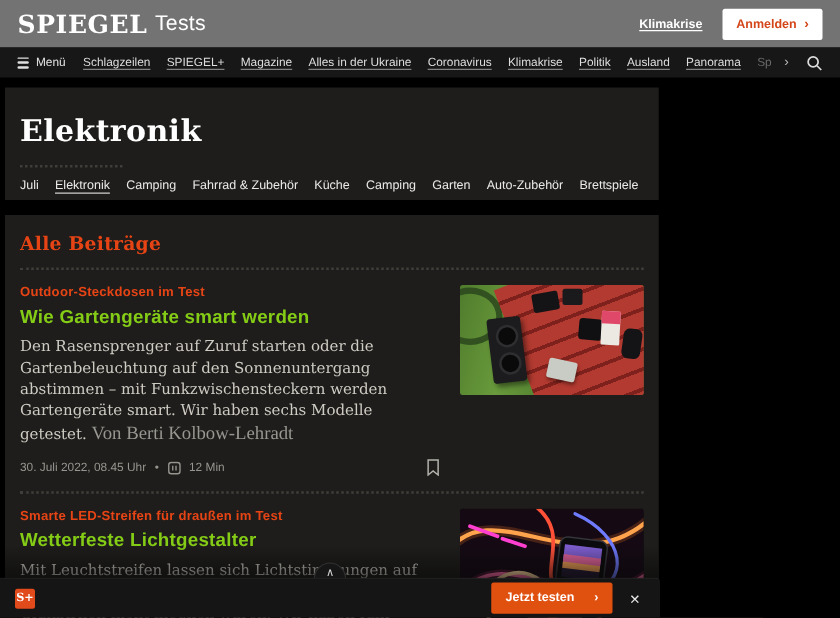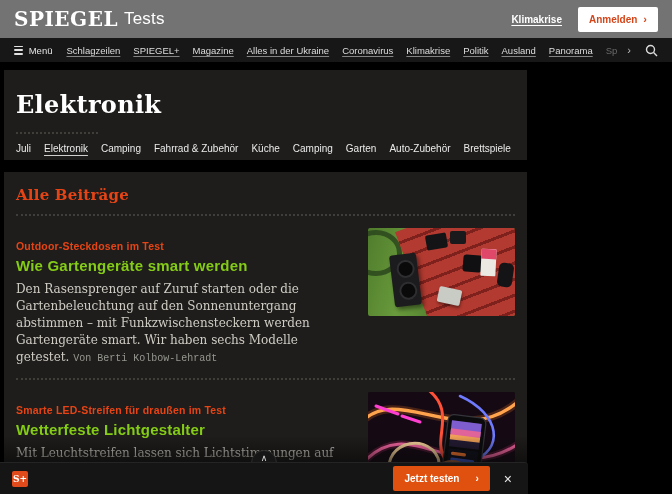--- a/index.html
+++ b/index.html
@@ -54,25 +54,25 @@
   .tab { color:#eaeaea; font-size:10px; cursor:pointer; white-space:nowrap; padding-bottom:2px; }
   .tab.active { text-decoration:underline; text-underline-offset:3px; text-decoration-color:#cfcfcf; }
   .articles-box {
     position:absolute; left:4px; top:172px; width:523px; height:322px;
     background:#1e1d1b; padding:14px 12px 0 12px; overflow:hidden;
   }
   .section-heading { font-family:"DejaVu Serif", serif; font-weight:bold; font-size:15px; color:#e64415; letter-spacing:.2px; }
   .dots-divider { border-top:2px dotted #3f3e3b; margin-top:10px; }
   
   .article-row { display:flex; gap:16px; padding-top:12px; }
-  .article-text { flex:1 1 auto; min-width:0; display:flex; flex-direction:column;margin-top:12px; }
+  .article-text { flex:1 1 auto; min-width:0; display:flex; flex-direction:column; }
   .kicker { color:#e64415; font-size:10.5px; font-weight:bold; letter-spacing:.2px; }
   .article-title { color:#84cc16; font-size:15px; font-weight:bold; margin-top:5px; letter-spacing:.2px; }
   .teaser { font-family:"DejaVu Serif", serif; font-size:12px; line-height:1.42; color:#cfccc4; margin-top:7px; }
-  .author { font-family:Liberation Mono, monospace; font-size:10px; color:#979791; }
+  .author { font-family:Liberation Serif, serif; font-size:15px; color:#979791; }
   .meta-row { display:flex; align-items:center; margin-top:auto; padding-top:9px; color:#96958f; font-size:9.5px; }
   .meta-sep { margin:0 7px; color:#96958f; }
   .meta-audio { margin-right:6px; display:flex; }
   .bookmark { margin-left:auto; cursor:pointer; display:flex; }
   .thumb { flex:0 0 147px; width:147px; height:88px; border-radius:2px; overflow:hidden; position:relative; background:#111; }
   
   .g-bg { position:absolute; inset:0; background:linear-gradient(105deg,#4f7c2c 0%,#699a3c 30%,#4a772b 62%,#5c8d36 100%); }
   .g-hose { position:absolute; left:-18px; top:2px; width:52px; height:46px; border:5px solid #28421c; border-radius:50%; opacity:.8; }
   .g-bench { position:absolute; left:44px; top:-34px; width:190px; height:130px; transform:rotate(-21deg);
     background:repeating-linear-gradient(0deg,#b23a30 0 12px,#7e211c 12px 15px); }
@@ -175,20 +175,37 @@
   <h2 class="section-heading">Alle Beiträge</h2>
   <div class="dots-divider"></div>
 
   <article class="article-row">
     <div class="article-text">
       <div class="kicker">Outdoor-Steckdosen im Test</div>
       <div class="article-title">Wie Gartengeräte smart werden</div>
       <div class="teaser">
         <span>Den Rasensprenger auf Zuruf starten oder die Gartenbeleuchtung auf den Sonnenuntergang abstimmen – mit Funkzwischensteckern werden Gartengeräte smart. Wir haben sechs Modelle getestet.</span>
         <span class="author">Von Berti Kolbow-Lehradt</span>
+      </div>
+      <div class="meta-row">
+        <span>30. Juli 2022, 08.45 Uhr</span>
+        <span class="meta-sep">•</span>
+        <span class="meta-audio">
+          <svg width="11" height="11" viewBox="0 0 11 11">
+              <rect x="1" y="1" width="9" height="9" rx="2" fill="none" stroke="#96958f" stroke-width="1.1"></rect>
+              <line x1="4.2" y1="3.6" x2="4.2" y2="7.4" stroke="#96958f" stroke-width="1.1"></line>
+              <line x1="6.8" y1="3.6" x2="6.8" y2="7.4" stroke="#96958f" stroke-width="1.1"></line>
+            </svg>
+        </span>
+        <span>12 Min</span>
+        <span class="bookmark">
+          <svg width="11" height="14" viewBox="0 0 11 14">
+              <path d="M1.5 1 h8 v12 l-4 -3.2 l-4 3.2 z" fill="none" stroke="#b3b2ac" stroke-width="1.2"></path>
+            </svg>
+        </span>
       </div>
     </div>
     <div class="thumb">
       <div class="g-bg"></div>
       <div class="g-hose"></div>
       <div class="g-bench"></div>
       <div class="g-tower"></div>
       <div class="g-plug1"></div>
       <div class="g-plug2"></div>
       <div class="g-plug3"></div>

